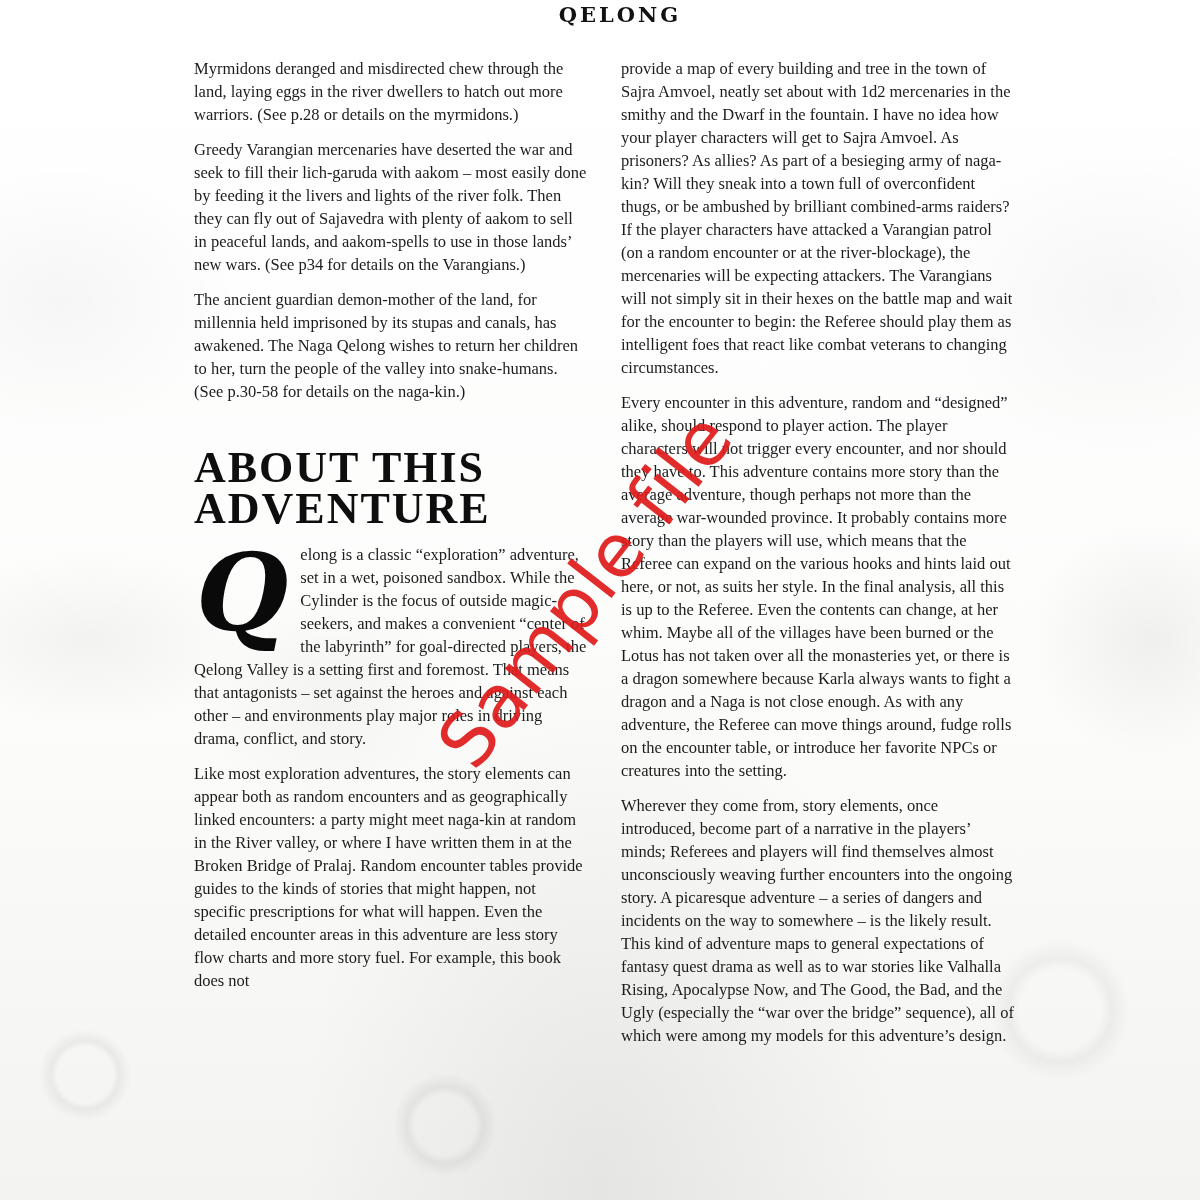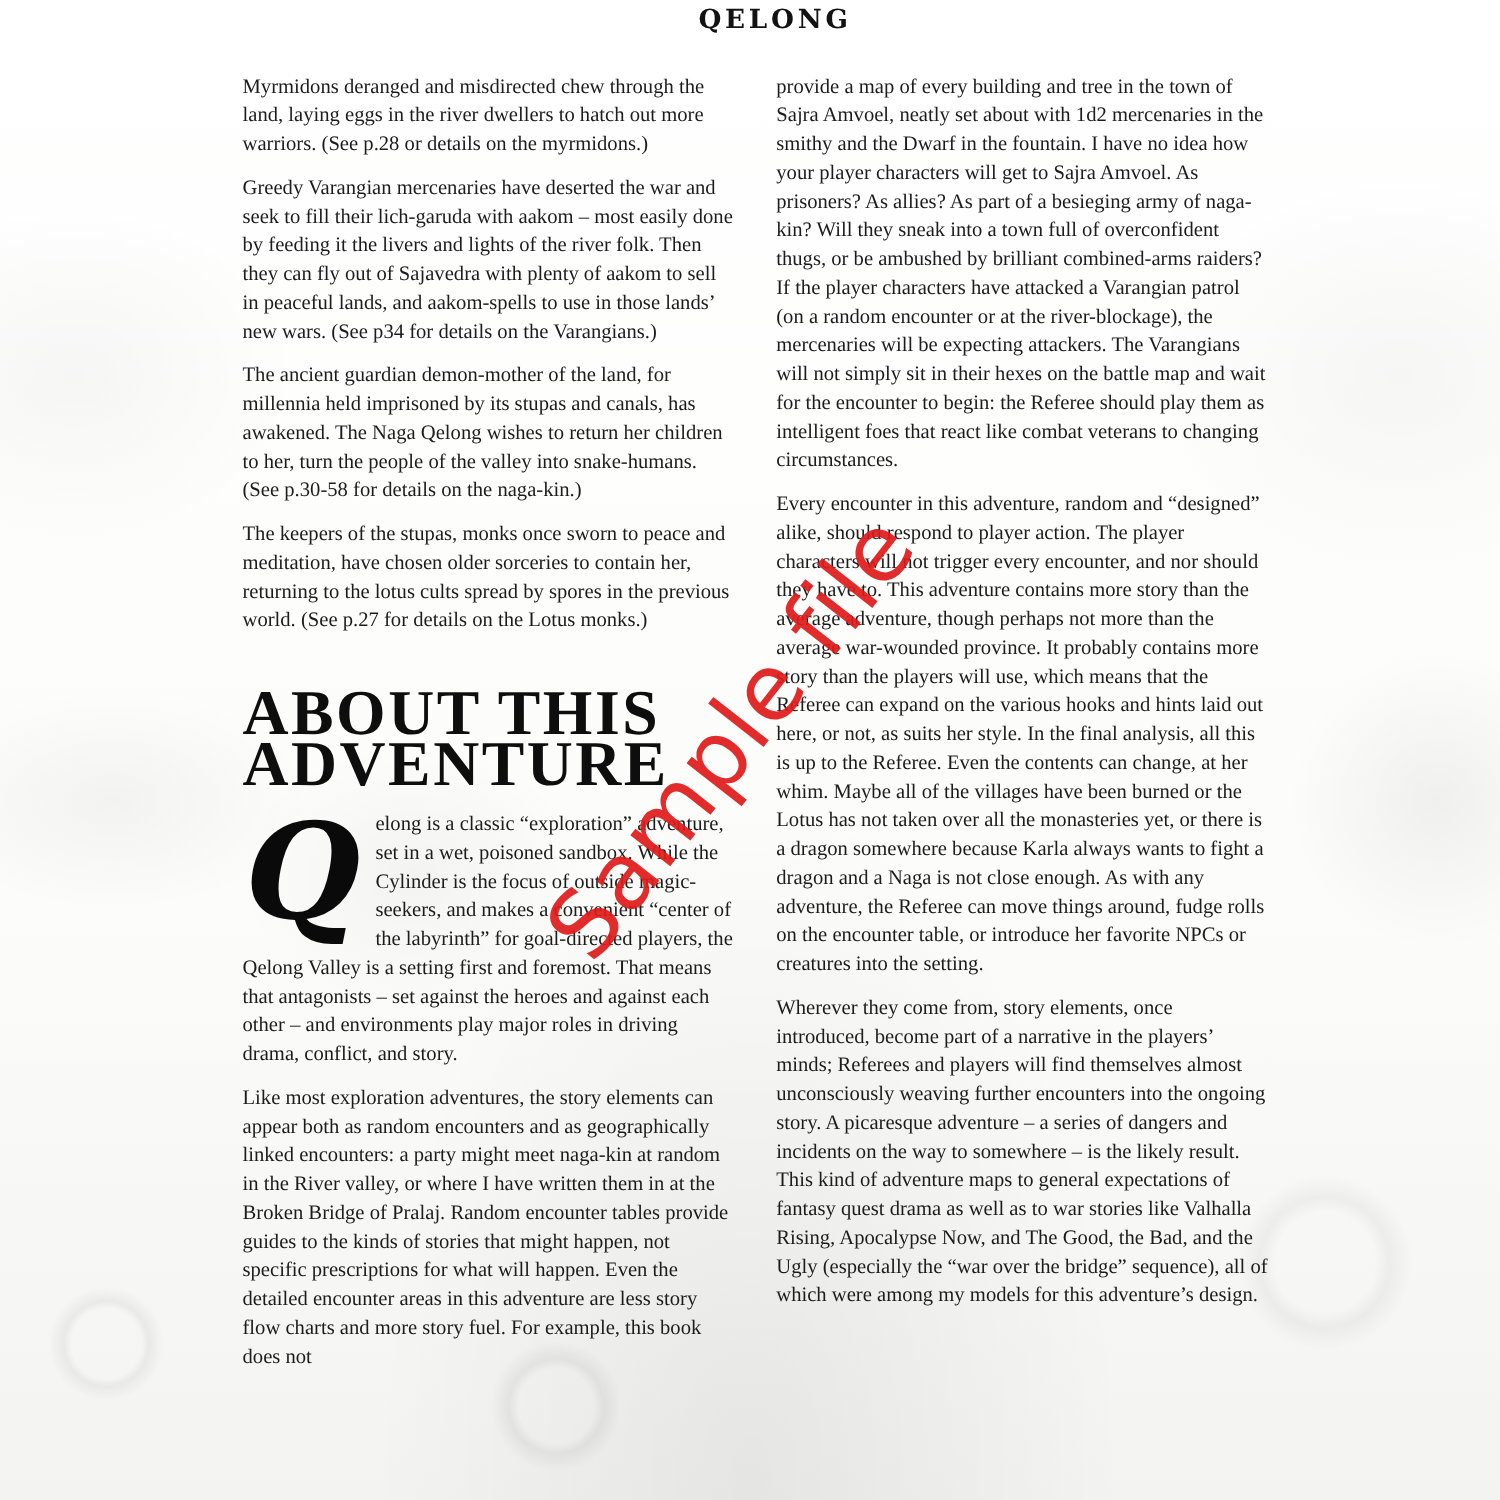--- a/index.html
+++ b/index.html
@@ -30,21 +30,21 @@
     font-size:21px; font-weight:bold; letter-spacing:3px; color:#121212;
   }
   .content {
     position:absolute; left:194px; top:57px; width:822px;
     display:flex; gap:33px;
   }
   .col { width:394px; font-size:16.5px; line-height:23px; }
   .col p { margin:0 0 12px 0; }
   .section-heading {
     font-family:"Liberation Serif", serif; font-weight:bold; color:#0e0e0e;
-    font-size:51px; line-height:41px; letter-spacing:2px;
+    font-size:44px; line-height:41px; letter-spacing:2px;
     margin:44px 0 14px 0;
   }
   .dropcap-para { margin:0 0 12px 0; }
   .dropcap {
     float:left;
     font-family:"DejaVu Serif", serif; font-style:italic; font-weight:bold;
     font-size:106px; line-height:84px; color:#0a0a0a;
     padding:8px 12px 4px 2px;
   }
   .watermark {
@@ -62,21 +62,20 @@
 <div class="page">
 
   <div class="book-title">QELONG</div>
 
   <div class="content">
 
     <div class="col">
       <p>Myrmidons deranged and misdirected chew through the land, laying eggs in the river dwellers to hatch out more warriors. (See p.28 or details on the myrmidons.)</p>
       <p>Greedy Varangian mercenaries have deserted the war and seek to fill their lich-garuda with aakom – most easily done by feeding it the livers and lights of the river folk. Then they can fly out of Sajavedra with plenty of aakom to sell in peaceful lands, and aakom-spells to use in those lands’ new wars. (See p34 for details on the Varangians.)</p>
       <p>The ancient guardian demon-mother of the land, for millennia held imprisoned by its stupas and canals, has awakened. The Naga Qelong wishes to return her children to her, turn the people of the valley into snake-humans. (See p.30-58 for details on the naga-kin.)</p>
-      <p>The keepers of the stupas, monks once sworn to peace and meditation, have chosen older sorceries to contain her, returning to the lotus cults spread by spores in the previous world. (See p.27 for details on the Lotus monks.)</p>
 
       <h2 class="section-heading"><span>ABOUT THIS</span><br><span>ADVENTURE</span></h2>
 
       <div class="dropcap-para">
         <span class="dropcap">Q</span><span>elong is a classic “exploration” adventure, set in a wet, poisoned sandbox. While the Cylinder is the focus of outside magic-seekers, and makes a convenient “center of the labyrinth” for goal-directed players, the Qelong Valley is a setting first and foremost. That means that antagonists – set against the heroes and against each other – and environments play major roles in driving drama, conflict, and story.</span>
       </div>
 
       <p>Like most exploration adventures, the story elements can appear both as random encounters and as geographically linked encounters: a party might meet naga-kin at random in the River valley, or where I have written them in at the Broken Bridge of Pralaj. Random encounter tables provide guides to the kinds of stories that might happen, not specific prescriptions for what will happen. Even the detailed encounter areas in this adventure are less story flow charts and more story fuel. For example, this book does not</p>
     </div>
 

